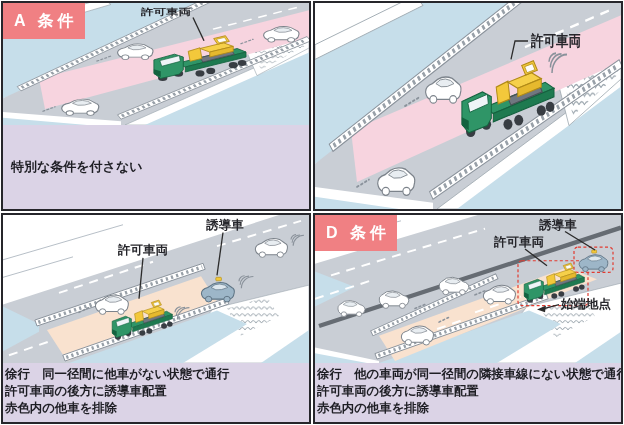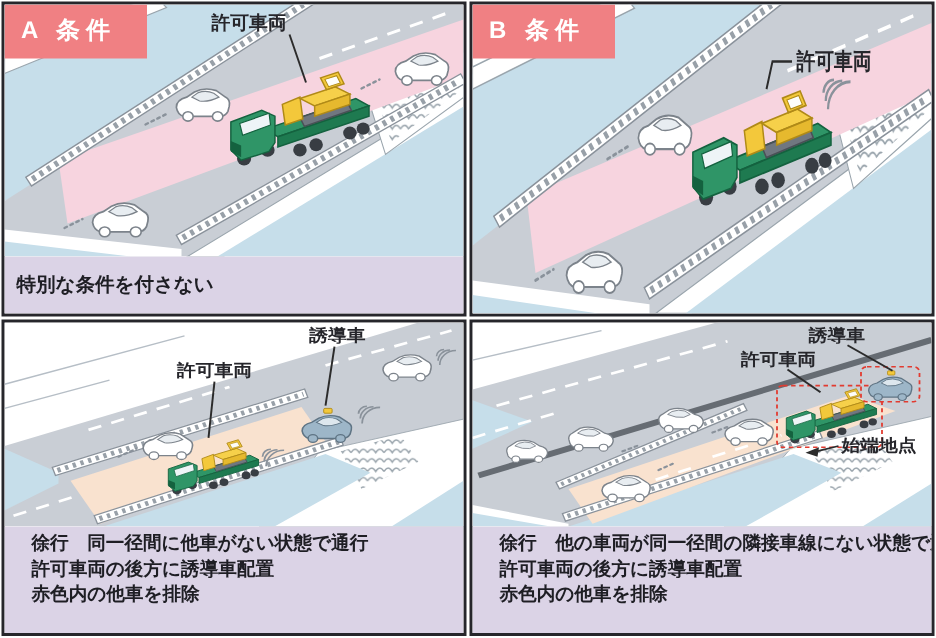--- a/index.html
+++ b/index.html
@@ -3,24 +3,24 @@
 <meta charset="utf-8">
 <style>
   html,body{margin:0;padding:0;background:#fff;}
   body{width:624px;height:425px;font-family:"Liberation Sans","DejaVu Sans",sans-serif;}
   .board{box-sizing:border-box;width:624px;height:425px;padding:1px;display:grid;
          grid-template-columns:1fr 1fr;grid-template-rows:210px 211px;gap:2px;background:#fff;}
   .panel{box-sizing:border-box;border:2px solid #26262b;background:#fff;display:flex;flex-direction:column;overflow:hidden;}
   .art{position:relative;flex:1;overflow:hidden;}
   .art svg{display:block;width:100%;height:100%;}
   .badge{position:absolute;top:0;left:0;background:#f08083;color:#fff;font-weight:bold;
-         font-size:16px;letter-spacing:4px;line-height:36px;height:36px;padding:0 20px 0 11px;min-width:64px;}
+         font-size:16px;letter-spacing:4px;line-height:36px;height:36px;padding:0 7px 0 11px;min-width:64px;}
   .caption{background:#dbd3e6;color:#1e1e24;font-weight:bold;}
-  .caption-single{height:38px;display:flex;align-items:center;padding:0 8px;font-size:13px;}
-  .caption-multi{height:71px;box-sizing:border-box;padding:3px 5px 0 18px;font-size:12.4px;line-height:1.36;white-space:nowrap;}
+  .caption-single{height:52px;display:flex;align-items:center;padding:16px 8px;font-size:13px;}
+  .caption-multi{height:59px;box-sizing:border-box;padding:3px 5px 0 2px;font-size:12.4px;line-height:1.36;white-space:nowrap;}
   svg text{font-family:"Liberation Sans","DejaVu Sans",sans-serif;font-weight:bold;font-size:12.5px;fill:#26262b;}
   .leader{stroke:#2b2b2b;stroke-width:1.3;fill:none;}
   .lanedash{stroke:#fff;stroke-width:2;stroke-dasharray:9 7;}
   .motion{stroke:#8a929b;stroke-width:1.6;stroke-dasharray:1.8 2.6;stroke-linecap:round;}
   .reddash{fill:none;stroke:#e23b30;stroke-width:1.2;stroke-dasharray:3 2.4;}
 </style>
 </head>
 <body>
 
 <svg width="0" height="0" style="position:absolute" aria-hidden="true">
@@ -139,21 +139,20 @@
         </g>
         <line class="motion" x1="90" y1="84" x2="104" y2="77"></line>
         <line class="motion" x1="42" y1="150" x2="54" y2="144"></line>
         <use href="#waves" transform="translate(234,38)"></use>
         <use href="#car" transform="translate(108,58) scale(0.86)"></use>
         <use href="#car" transform="translate(60,132) scale(0.9)"></use>
         <use href="#truck" transform="translate(142,48) scale(0.98)"></use>
         <polyline class="leader" points="213,31 200,31 196,46"></polyline>
         <text x="216" y="35" text-anchor="start">許可車両</text>
       </svg>
-      <div class="badge">B 条件</div>
     </div>
   </section>
 
   <section class="panel">
     <div class="art">
       <svg viewBox="0 0 306 152" preserveAspectRatio="none">
         <rect width="306" height="152" fill="#fff"></rect>
         <line x1="0" y1="46" x2="120" y2="10" stroke="#b6bec6" stroke-width="1"></line>
         <line x1="0" y1="64" x2="70" y2="43" stroke="#b6bec6" stroke-width="1"></line>
         <polygon points="0,92 306,-10 306,152 0,152" fill="#c9ced5"></polygon>
@@ -235,20 +234,21 @@
         <use href="#guidecar" transform="translate(262,36) scale(0.7)"></use>
         <rect class="reddash" x="259" y="33" width="39" height="26" rx="4"></rect>
         <line class="leader" x1="210" y1="35" x2="232" y2="52"></line>
         <text x="204" y="32" text-anchor="middle">許可車両</text>
         <line class="leader" x1="250" y1="17" x2="280" y2="36"></line>
         <text x="243" y="14" text-anchor="middle">誘導車</text>
         <line class="leader" x1="244" y1="92" x2="226" y2="97"></line>
         <polygon points="222,97 231,93 230,100" fill="#2b2b2b"></polygon>
         <text x="246" y="96" text-anchor="start">始端地点</text>
       </svg>
+      <div class="badge">D 条件</div>
     </div>
     <div class="caption caption-multi">
       <div>徐行　他の車両が同一径間の隣接車線にない状態で通行</div>
       <div>許可車両の後方に誘導車配置</div>
       <div>赤色内の他車を排除</div>
     </div>
   </section>
 
 </div>
 

